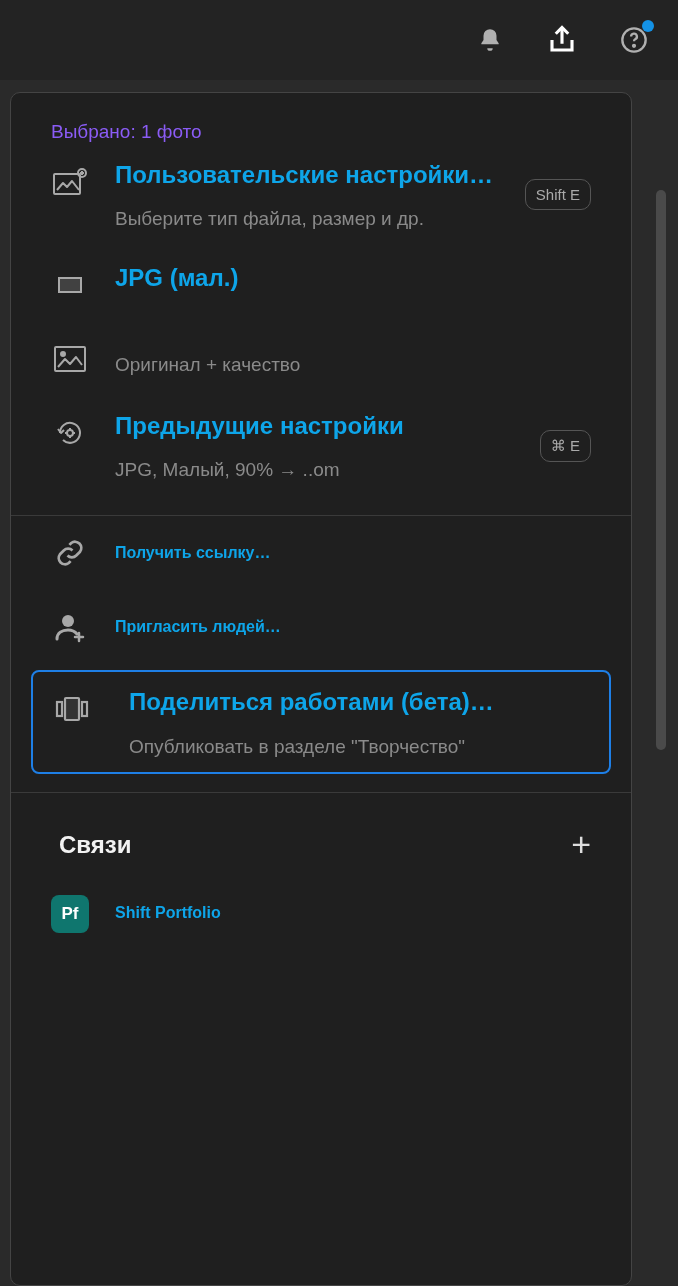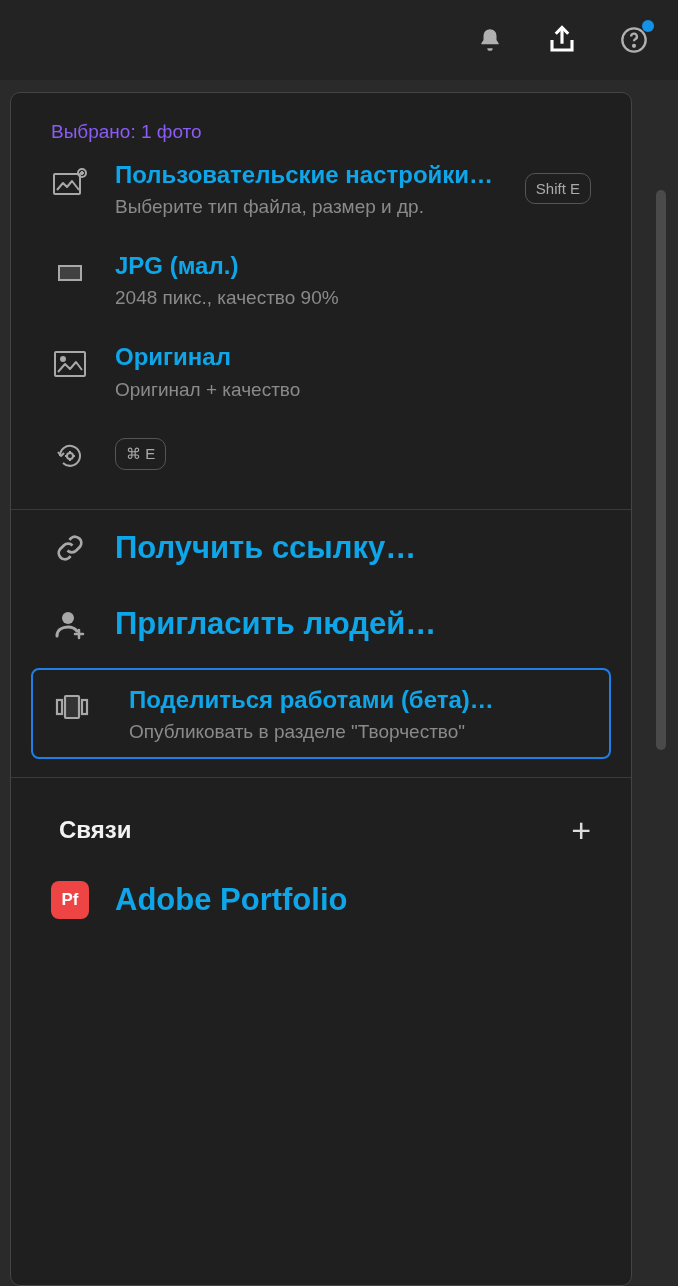--- a/index.html
+++ b/index.html
@@ -71,22 +71,22 @@
     display:flex;
     align-items:flex-start;
     padding: 16px 40px 16px 40px;
     gap: 26px;
     cursor:pointer;
     position:relative;
   }
   .row .row-icon { width:38px; height:38px; flex:0 0 38px; margin-top:4px; display:flex; align-items:center; justify-content:center; color:#a8a8a8;}
   .row .row-body { flex:1; min-width:0;}
   .row .row-title { font-size:24px; color:#0ea5e9; font-weight:700; line-height:1.3; white-space:nowrap; overflow:hidden; text-overflow:ellipsis;}
-  .row .row-sub { font-size:19px; color:#8a8a8a; margin-top:6px;}
-  .row.simple .row-title { font-size:31px; }
+  .row .row-sub { font-size:19px; color:#8a8a8a; margin-top:18px;}
+  .row.simple .row-title { font-size:16px; }
   .row.simple { align-items:center; padding-top:18px; padding-bottom:18px;}
   .row.simple .row-icon{ margin-top:0;}
   .kbd {
     border:1px solid #555;
     border-radius:10px;
     color:#aaa;
     font-size:15px;
     padding:6px 10px;
     white-space:nowrap;
     align-self:center;
@@ -103,21 +103,21 @@
   .connections-head {
     display:flex;
     align-items:center;
     justify-content:space-between;
     padding: 30px 40px 10px 40px;
   }
   .connections-head .section-title { margin:8px; }
   .plus { font-size:34px; color:#ddd; font-weight:300; cursor:pointer;}
   .pf-badge {
     width:38px; height:38px;
-    background:#ef4444;
+    background:#0f766e;
     border-radius:8px;
     display:flex;
     align-items:center;
     justify-content:center;
     font-weight:700;
     font-size:17px;
     color:#fff;
   }
 </style>
 </head>
@@ -171,48 +171,50 @@
 
   <div class="row">
     <div class="row-icon">
       <svg width="30" height="22" viewBox="0 0 30 22" fill="none" stroke="currentColor" stroke-width="2">
           <rect x="4" y="4" width="22" height="14"></rect>
           <rect x="6" y="6" width="18" height="10" fill="currentColor" opacity="0.25"></rect>
         </svg>
     </div>
     <div class="row-body">
       <div class="row-title">JPG (мал.)</div>
-      <div class="row-sub">2048 пикс., качество 90%</div>
     </div>
   </div>
 
 
   <div class="row">
     <div class="row-icon">
       <svg width="32" height="26" viewBox="0 0 32 26" fill="none" stroke="currentColor" stroke-width="2">
           <rect x="1" y="1" width="30" height="24" rx="1"></rect>
           <path d="M4 21l7-8 5 5 6-7 6 8" stroke-linejoin="round"></path>
           <circle cx="9" cy="8" r="2" fill="currentColor"></circle>
         </svg>
     </div>
     <div class="row-body">
-      <div class="row-title">Оригинал</div>
       <div class="row-sub">Оригинал + качество</div>
     </div>
   </div>
 
   <div class="row">
     <div class="row-icon">
       <svg width="32" height="32" viewBox="0 0 32 32" fill="none" stroke="currentColor" stroke-width="2">
           <path d="M6 16a10 10 0 1 1 3 7"></path>
           <path d="M6 16l-3-3M6 16l3-3" opacity="0"></path>
           <path d="M4 12l3 4 3-3" stroke-linejoin="round" fill="none"></path>
           <circle cx="16" cy="16" r="3" fill="none"></circle>
           <path d="M16 11v2M16 19v2M11 16h2M19 16h2"></path>
         </svg>
+    </div>
+    <div class="row-body">
+      <div class="row-title">Предыдущие настройки</div>
+      <div class="row-sub">JPG, Малый, 90% → ..om</div>
     </div>
     <div class="kbd">⌘ E</div>
   </div>
 
   <div class="divider"></div>
 
 
   <div class="row simple">
     <div class="row-icon">
       <svg width="30" height="30" viewBox="0 0 24 24" fill="none" stroke="currentColor" stroke-width="2.2">
@@ -260,17 +262,17 @@
   <div class="connections-head">
     <div class="section-title" style="font-size:24px;">Связи</div>
     <div class="plus">+</div>
   </div>
 
   <div class="row simple">
     <div class="row-icon">
       <div class="pf-badge">Pf</div>
     </div>
     <div class="row-body">
-      <div class="row-title">Adobe Portfolio</div>
+      <div class="row-title">Shift Portfolio</div>
     </div>
   </div>
 
 </div>
 
 </body></html>

